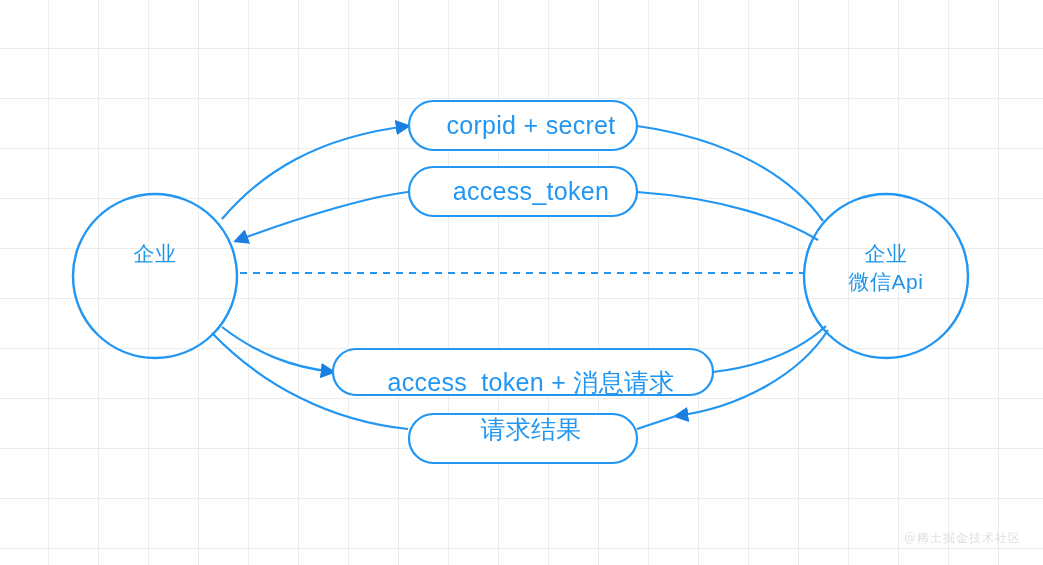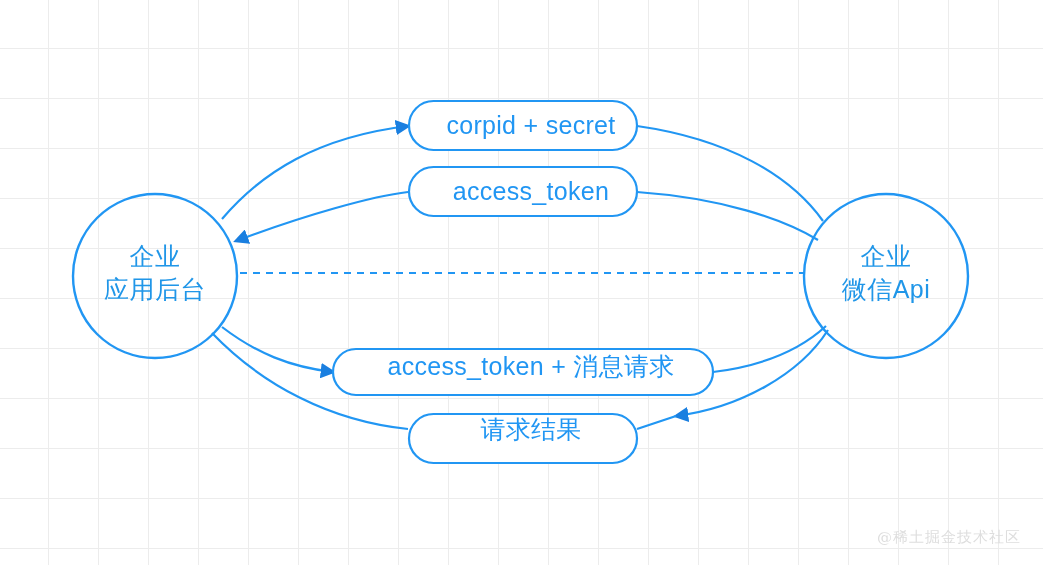--- a/index.html
+++ b/index.html
@@ -34,40 +34,40 @@
     text-align: center;
     color: #2096e8;
     line-height: 1.32;
     pointer-events: none;
     white-space: nowrap;
   }
   .node-label .line {
     display: block;
   }
   .circle-node-label {
-    font-size: 25px;
+    font-size: 21px;
     letter-spacing: 0.5px;
   }
   .edge-label {
     position: absolute;
     display: flex;
     align-items: center;
     justify-content: center;
     color: #2196f3;
     font-size: 25px;
     white-space: nowrap;
     letter-spacing: 0.3px;
     padding-left: 8px;
   }
   .watermark {
     position: absolute;
     right: 22px;
     bottom: 18px;
     color: #dedede;
-    font-size: 15px;
+    font-size: 12px;
     letter-spacing: 1px;
     font-family: "DejaVu Serif", serif;
     user-select: none;
   }
 </style>
 </head>
 <body>
 
 <div id="canvas">
 
@@ -98,30 +98,29 @@
     <circle cx="886" cy="276" r="82" fill="#ffffff" fill-opacity="0.0" stroke="#2196f3" stroke-width="2.4"></circle>
 
     <rect x="409" y="101" width="228" height="49" rx="24.5" ry="24.5" fill="#ffffff" stroke="#2196f3" stroke-width="2.2"></rect>
     <rect x="409" y="167" width="228" height="49" rx="24.5" ry="24.5" fill="#ffffff" stroke="#2196f3" stroke-width="2.2"></rect>
     <rect x="333" y="349" width="380" height="46" rx="23" ry="23" fill="#ffffff" stroke="#2196f3" stroke-width="2.2"></rect>
     <rect x="409" y="414" width="228" height="49" rx="24.5" ry="24.5" fill="#ffffff" stroke="#2196f3" stroke-width="2.2"></rect>
   </svg>
 
   <div class="node-label circle-node-label" style="left:75px; top:240px; width:160px;">
     <span class="line">企业</span>
-    <span class="line">应用后台</span>
   </div>
 
   <div class="node-label circle-node-label" style="left:806px; top:240px; width:160px;">
     <span class="line">企业</span>
     <span class="line">微信Api</span>
   </div>
 
   <div class="edge-label" style="left:409px; top:101px; width:228px; height:49px;">corpid + secret</div>
 
   <div class="edge-label" style="left:409px; top:167px; width:228px; height:49px;text-align:right;">access_token</div>
 
-  <div class="edge-label" style="left:333px; top:349px; width:380px; height:34px;">access_token + 消息请求</div>
+  <div class="edge-label" style="left:333px; top:365px; width:380px; height:34px;">access_token + 消息请求</div>
 
   <div class="edge-label" style="left:409px; top:414px; width:228px; height:31px;">请求结果</div>
 
   <div class="watermark">@稀土掘金技术社区</div>
 </div>
 
 </body></html>

